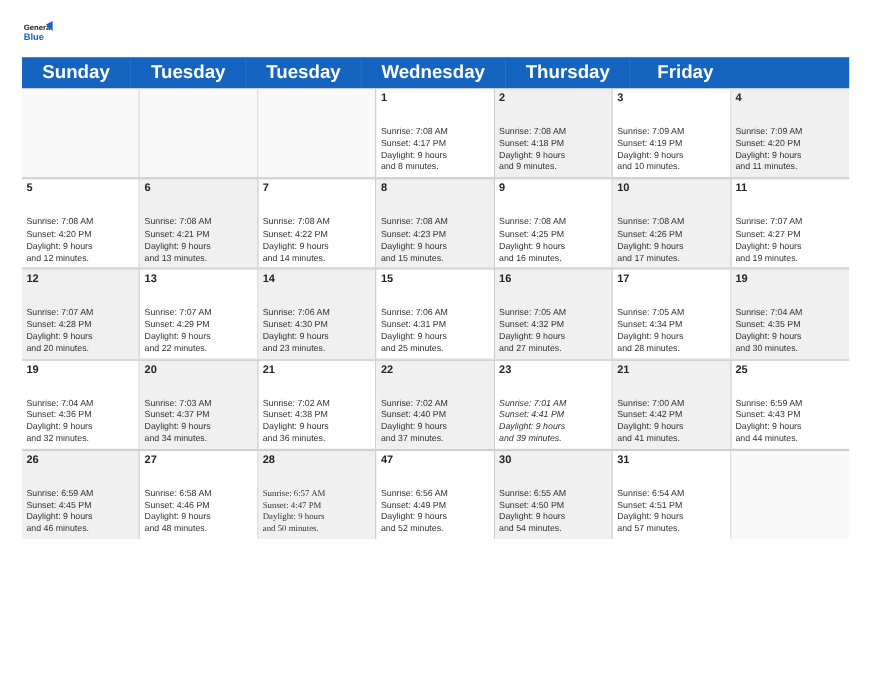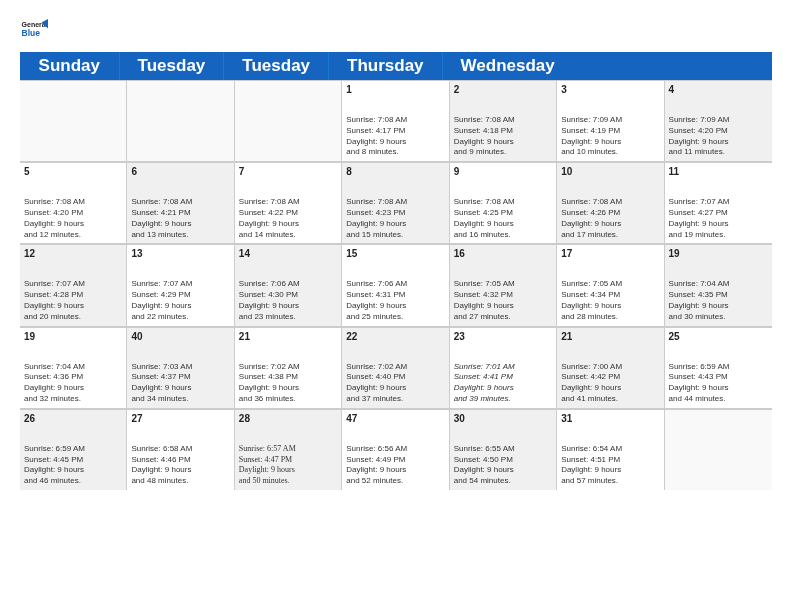--- a/index.html
+++ b/index.html
@@ -118,22 +118,23 @@
       <div class="main-title"></div>
       <div class="subtitle"></div>
     </div>
   </div>
 
   <div class="calendar">
     <div class="cal-header">
     <div class="cal-header-cell">Sunday</div>
         <div class="cal-header-cell">Tuesday</div>
         <div class="cal-header-cell">Tuesday</div>
+        <div class="cal-header-cell">Wednesday</div>
         <div class="cal-header-cell">Thursday</div>
-        <div class="cal-header-cell">Wednesday</div>
+        <div class="cal-header-cell">Friday</div>
       </div>
     <div class="cal-body">
     <div class="cal-row">
           <div class="cal-cell empty"></div>
           <div class="cal-cell empty"></div>
           <div class="cal-cell empty"></div>
           <div class="cal-cell">
             <div class="day-num">1</div>
             <div class="cell-text" style="white-space: pre-line;">Sunrise: 7:08 AM
 Sunset: 4:17 PM
@@ -266,21 +267,21 @@
         </div>
         <div class="cal-row">
           <div class="cal-cell">
             <div class="day-num">19</div>
             <div class="cell-text" style="white-space: pre-line;">Sunrise: 7:04 AM
 Sunset: 4:36 PM
 Daylight: 9 hours
 and 32 minutes.</div>
           </div>
           <div class="cal-cell shaded">
-            <div class="day-num">40</div>
+            <div class="day-num">20</div>
             <div class="cell-text" style="white-space: pre-line;">Sunrise: 7:03 AM
 Sunset: 4:37 PM
 Daylight: 9 hours
 and 34 minutes.</div>
           </div>
           <div class="cal-cell">
             <div class="day-num">21</div>
             <div class="cell-text" style="white-space: pre-line;">Sunrise: 7:02 AM
 Sunset: 4:38 PM
 Daylight: 9 hours

